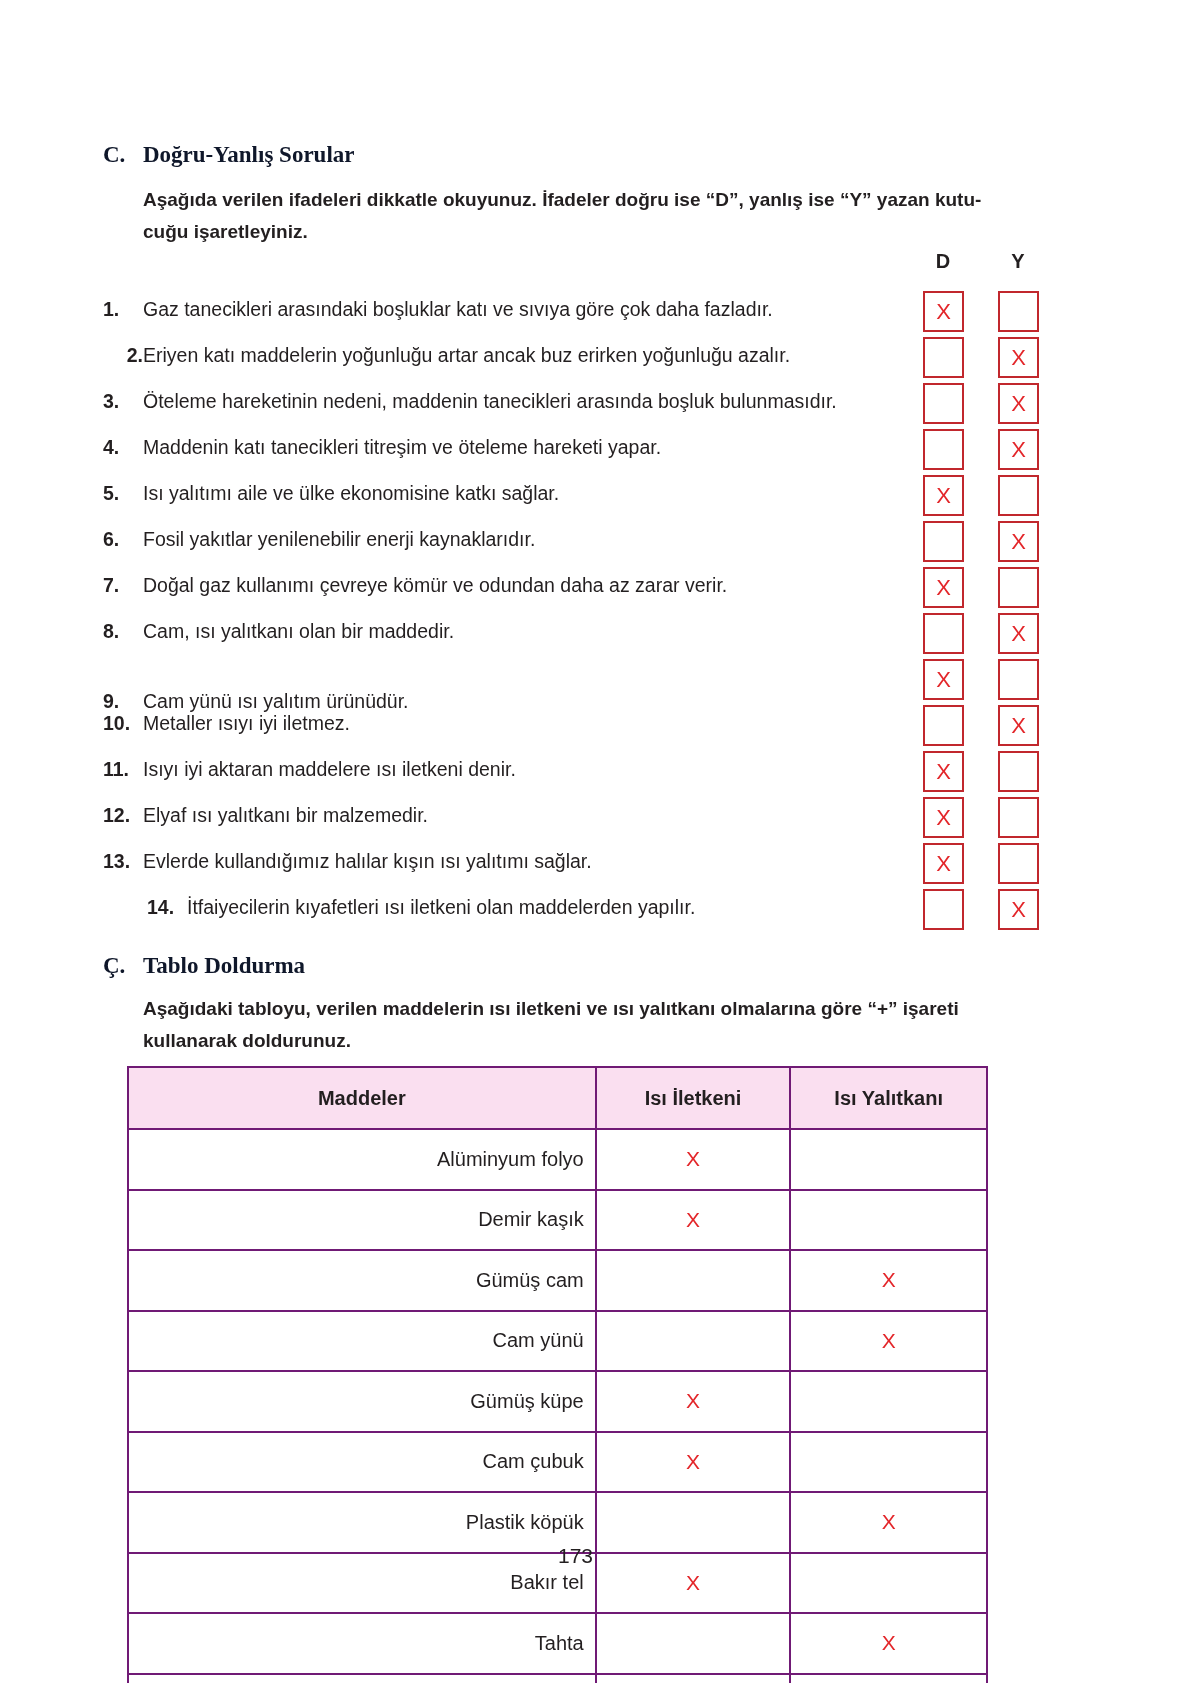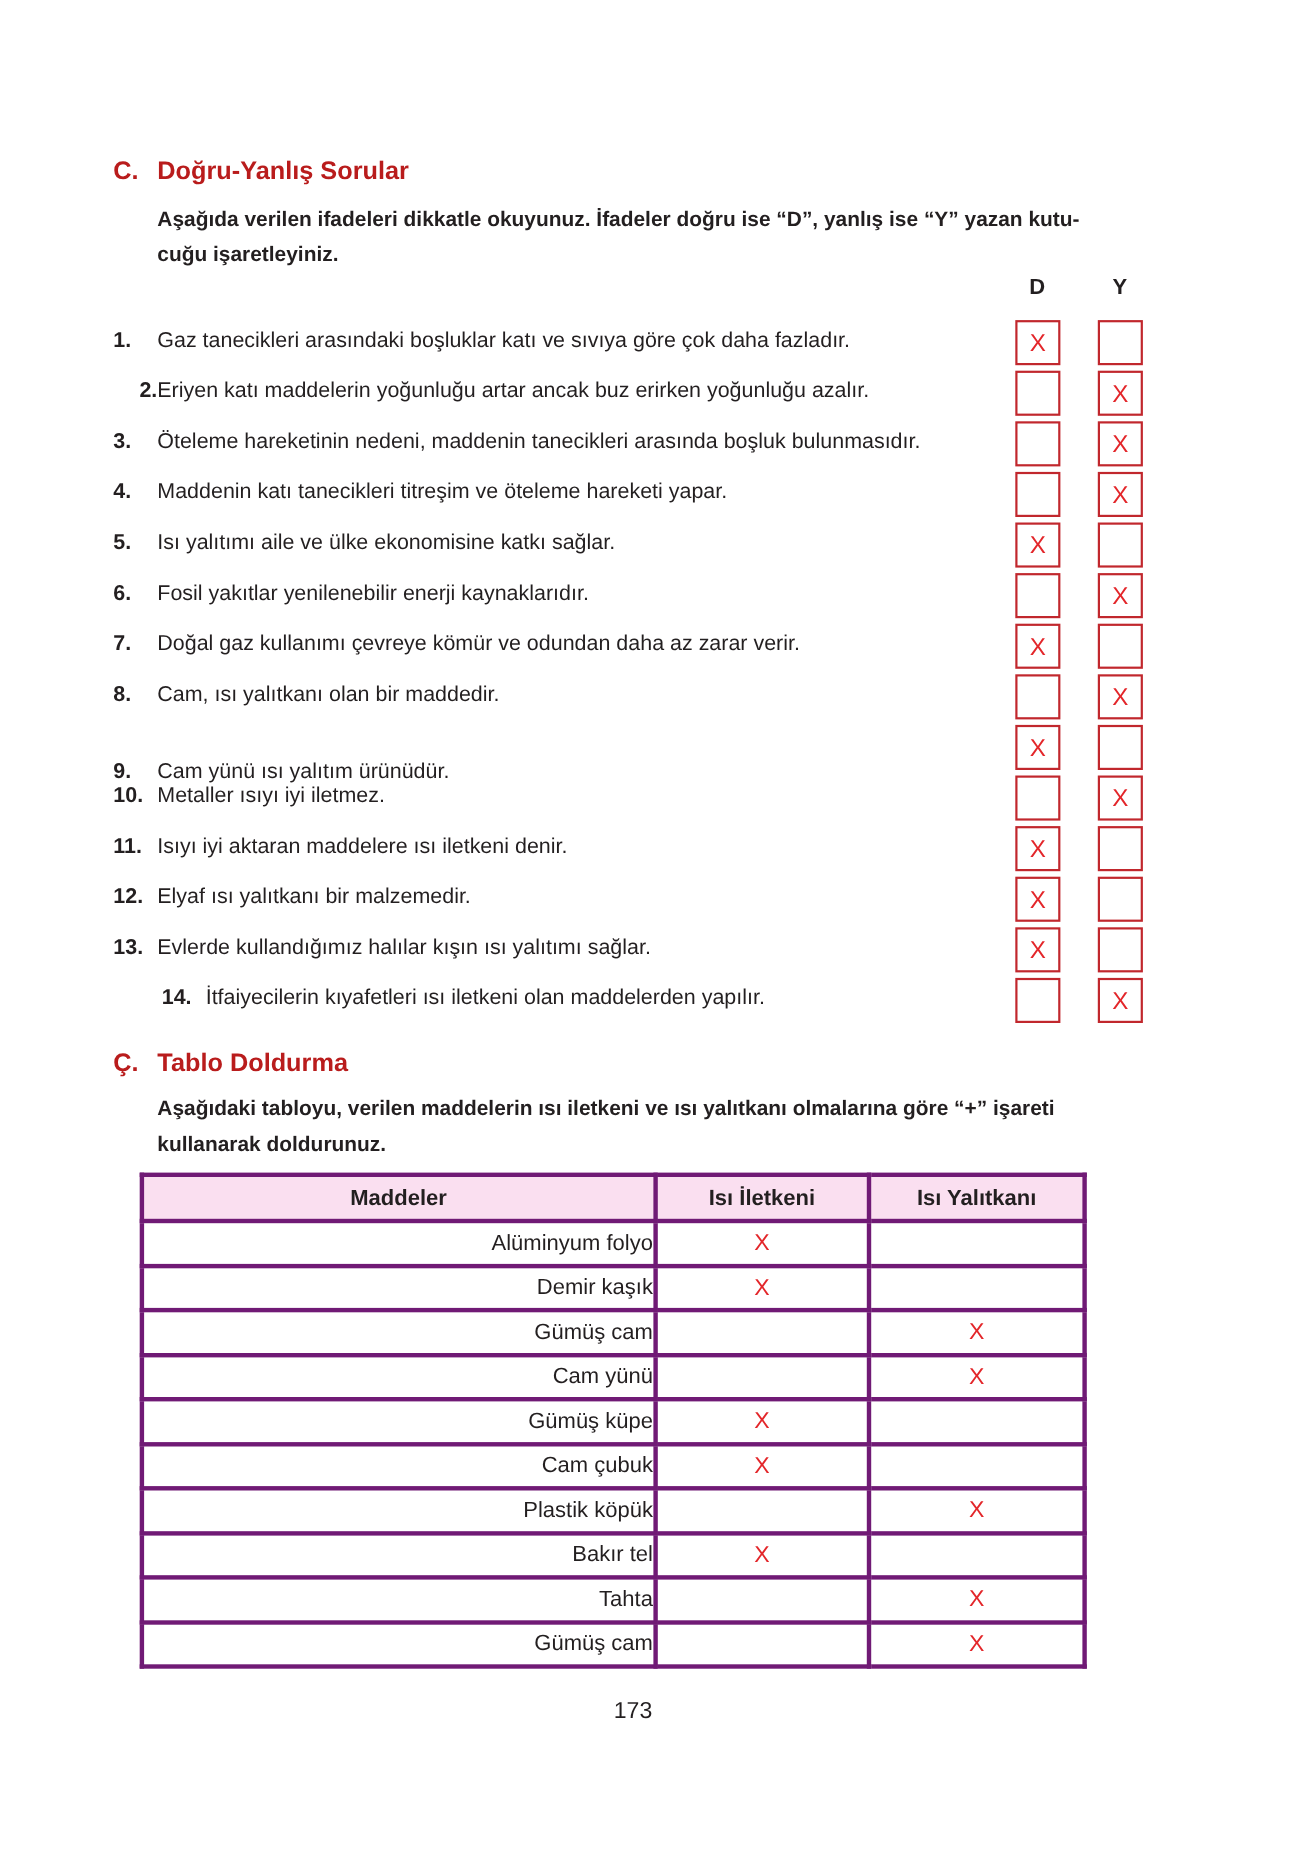--- a/index.html
+++ b/index.html
@@ -1,27 +1,27 @@
 <!DOCTYPE html>
 <html><head>
 <meta charset="utf-8">
 <style>
   html, body { margin:0; padding:0; background:#ffffff; }
   body { width:1181px; height:1683px; position:relative; overflow:hidden;
          font-family:"Liberation Sans", sans-serif; color:#231f20; }
-  .sec-title { position:absolute; font-weight:bold; font-size:23px; color:#b91c1c; }
+  .sec-title { position:absolute; font-weight:bold; font-size:23px; color:#0f172a;font-family:Liberation Serif, serif; }
   .sec-title .letter { display:inline-block; width:40px; }
   .instr { position:absolute; left:143px; width:910px; font-weight:bold; font-size:19px; line-height:32px; color:#231f20; }
   .col-label { position:absolute; top:250px; font-weight:bold; font-size:20px; width:40px; text-align:center; }
   .q-row { position:absolute; left:103px; height:30px; font-size:19.5px; line-height:30px; white-space:nowrap; }
   .q-num { display:inline-block; width:40px; font-weight:bold; }
   .box { position:absolute; width:37px; height:37px; border:2.5px solid #c1272d; box-sizing:content-box; }
   .box .mark { position:absolute; left:0; right:0; top:7px; text-align:center; color:#e3262a; font-size:22px; line-height:24px; }
   table.t { position:absolute; left:127px; top:1066px; width:861px; border-collapse:collapse; }
-  table.t th, table.t td { border:4px solid #701a75; height:36.5px; font-size:20px; padding:0; }
+  table.t th, table.t td { border:2px solid #701a75; height:36.5px; font-size:20px; padding:11px; }
   table.t th { background:#fadff0; font-weight:bold; text-align:center; height:38px; }
   table.t td.name { padding-left:8px; text-align:right; }
   table.t td.cell { text-align:center; color:#e3262a; font-size:21px; }
   .page-num { position:absolute; left:0; right:0; top:1544px; text-align:center; font-size:21px; }
   .page-num span { position:relative; left:-15px; }
 </style>
 </head>
 <body>
 
 <div class="sec-title" style="left:103px; top:142px;">

